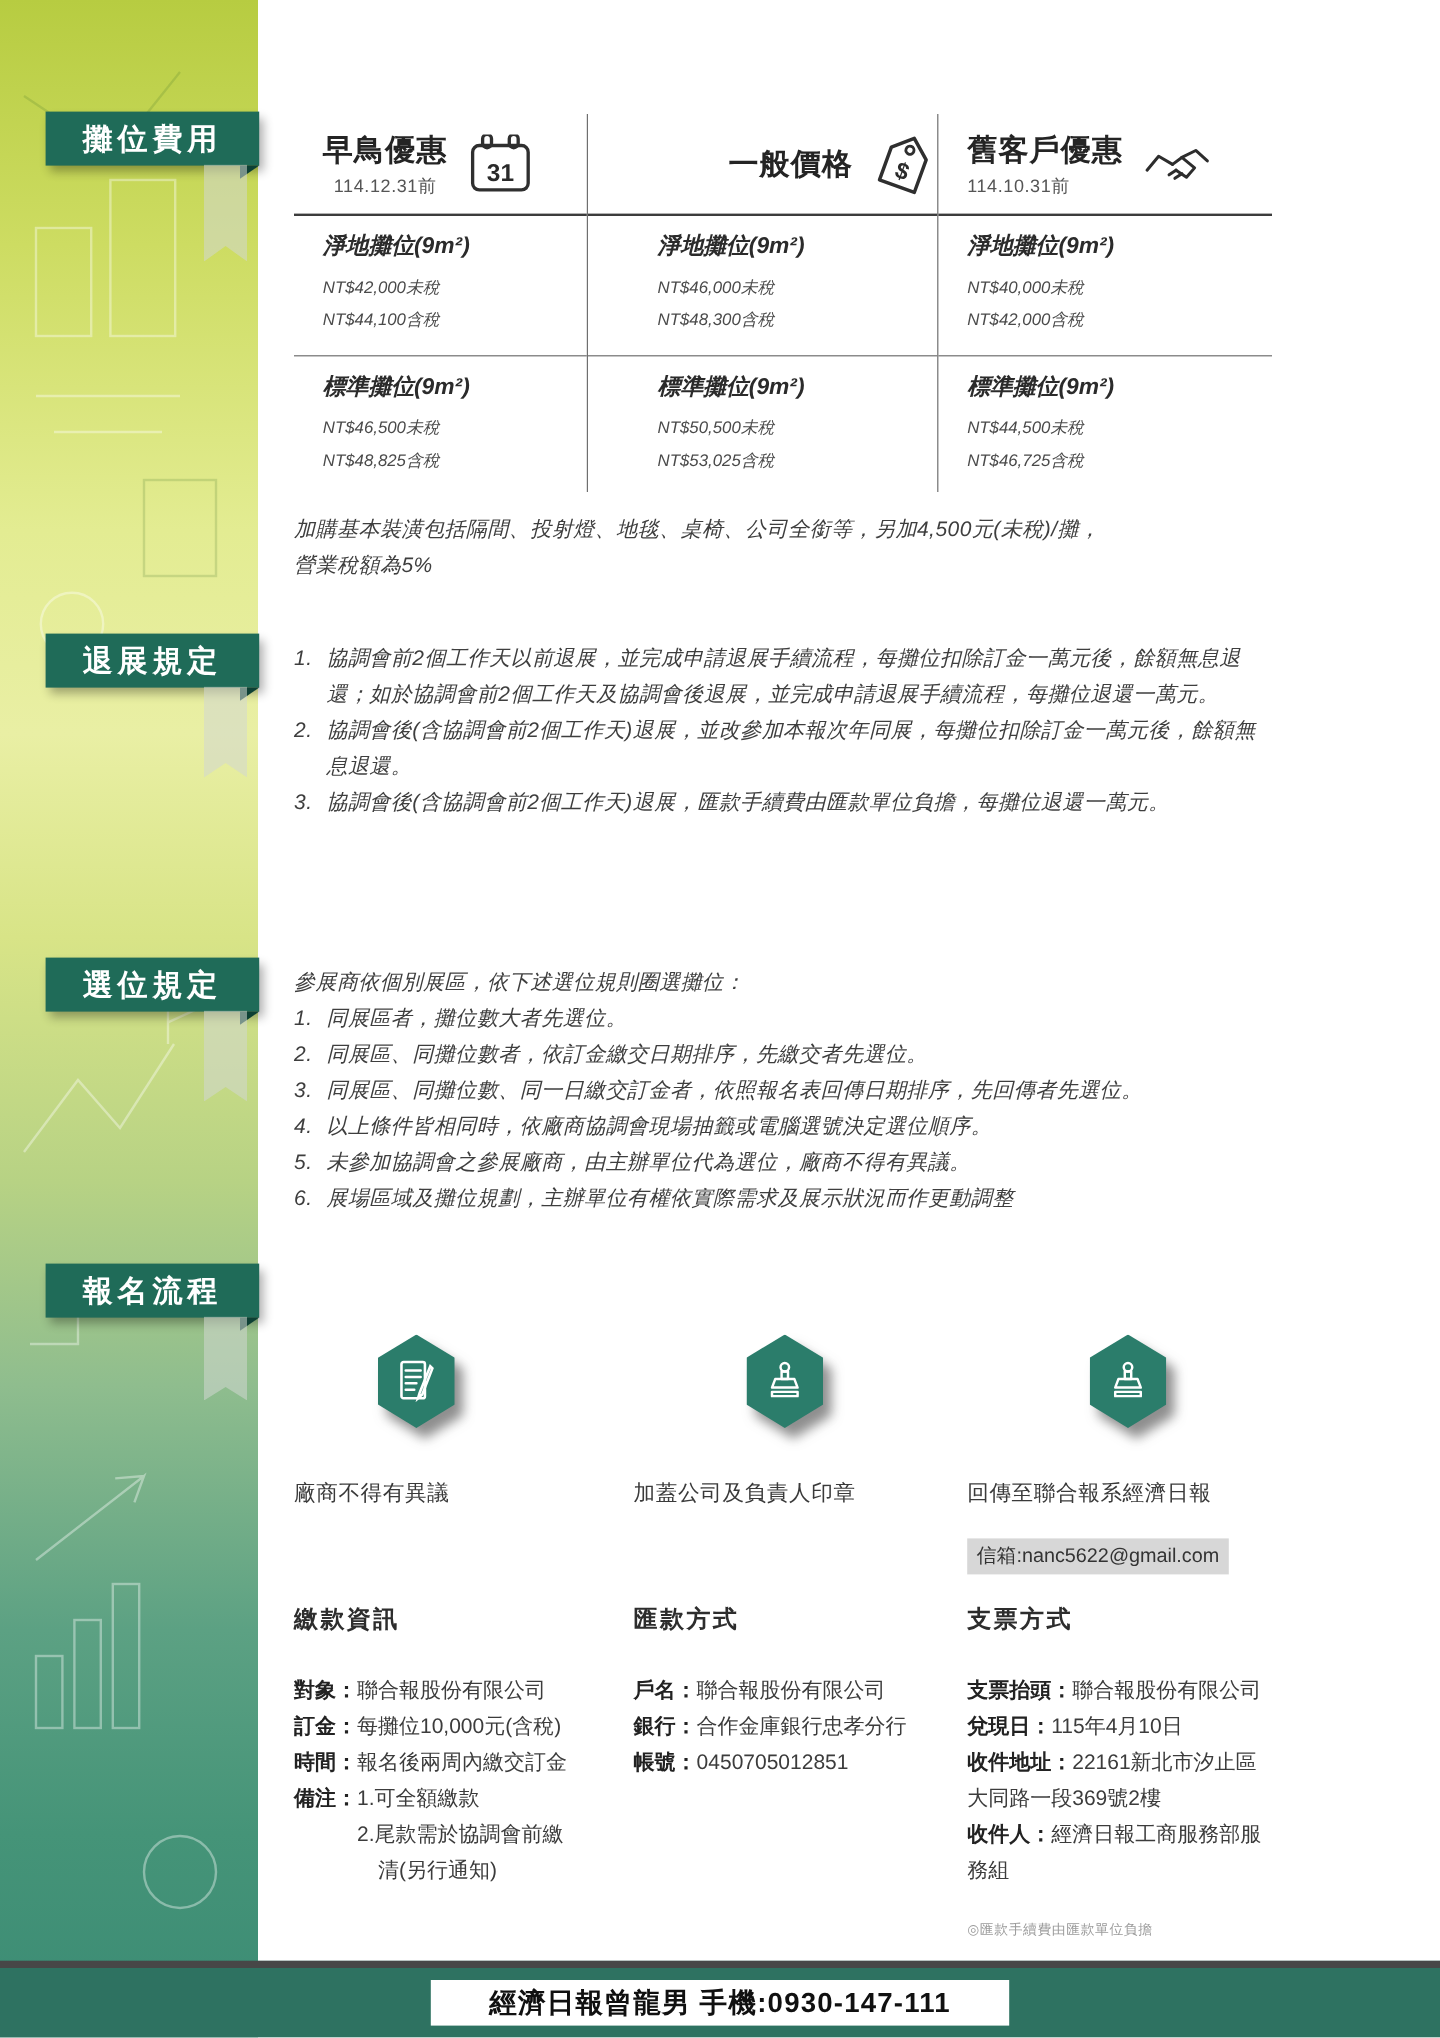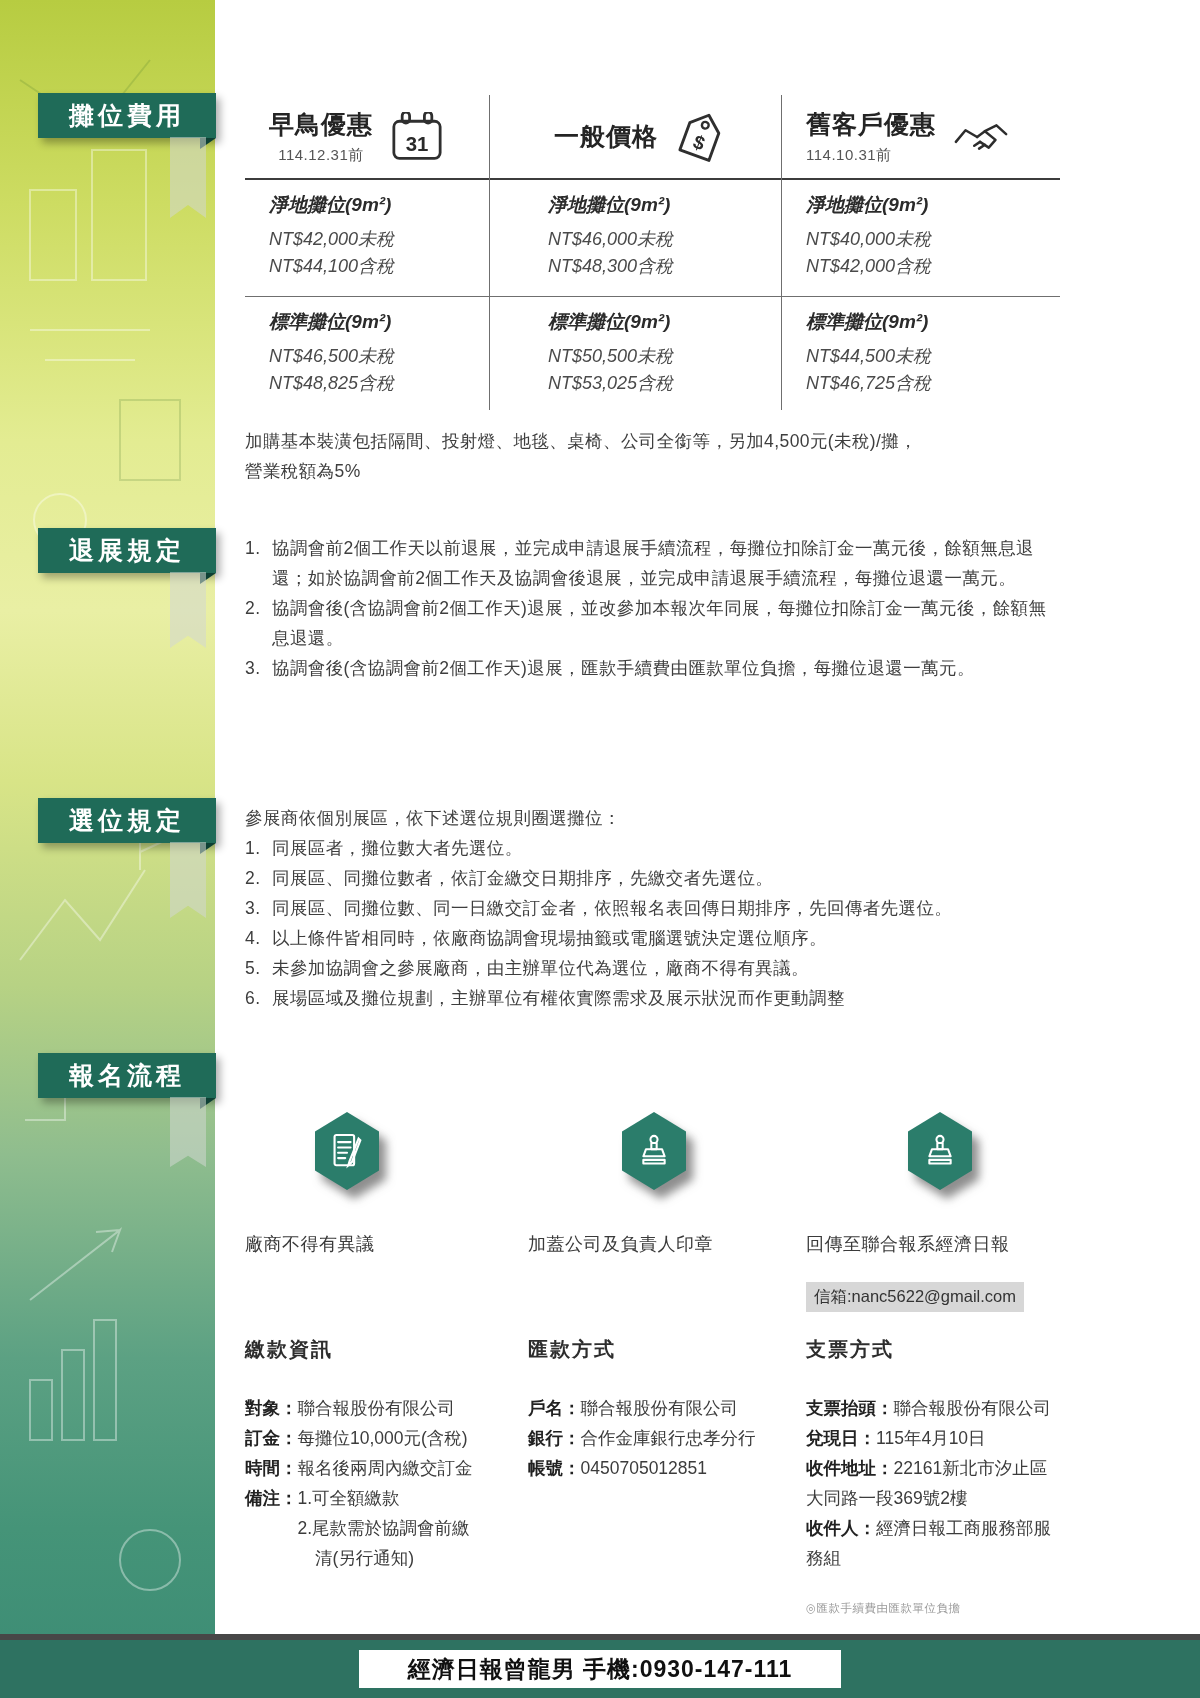--- a/index.html
+++ b/index.html
@@ -37,25 +37,25 @@
   
   .price-col{position:absolute;top:95px;height:315px;border-right:1.5px solid #6f6f6f;box-sizing:border-box;}
   .price-col.last{border-right:none;}
   .pc-header{height:85px;box-sizing:border-box;border-bottom:2.5px solid #3c3c3c;
     display:flex;align-items:center;gap:16px;}
   .pc-head-text .pc-title{font-size:25px;font-weight:bold;color:#242424;letter-spacing:1px;}
   .pc-head-text .pc-date{font-size:15px;color:#555;margin-top:5px;letter-spacing:.5px;}
   .pc-cell{box-sizing:border-box;padding-top:12px;font-style:italic;}
   .pc-cell.mid{height:117px;border-bottom:1.5px solid #6f6f6f;}
   .pc-name{font-size:19px;font-weight:bold;color:#2b2b2b;margin-bottom:8px;}
-  .pc-price{font-size:18px;color:#4a4a4a;line-height:27px;}
+  .pc-price{font-size:14px;color:#4a4a4a;line-height:27px;}
   .pad1{padding-left:24px;} .pad2{padding-left:58px;} .pad3{padding-left:24px;}
-  .hpad1{padding-left:24px;text-align:center;} .hpad2{padding-left:64px;} .hpad3{padding-left:24px;}
-  
-  .textblock{position:absolute;left:245px;width:818px;font-size:17.5px;line-height:30px;color:#3e3e3e;letter-spacing:.4px;}
+  .hpad1{padding-left:24px;text-align:center;} .hpad2{padding-left:64px;justify-content:flex-end;} .hpad3{padding-left:24px;}
+  
+  .textblock{position:absolute;left:245px;width:818px;font-size:17.5px;line-height:30px;color:#3e3e3e;letter-spacing:.4px;font-style:italic;}
   .rule-item{display:flex;}
   .rule-no{width:27px;flex:none;}
   .rule-text{flex:1;}
   
   .hex{
     position:absolute;width:64px;height:78px;background:#2b7d6b;
     clip-path:polygon(50% 0,100% 25%,100% 75%,50% 100%,0 75%,0 25%);
     display:flex;align-items:center;justify-content:center;
   }
   .hex-wrap{position:absolute;filter:drop-shadow(7px 9px 5px rgba(50,50,50,.55));}

